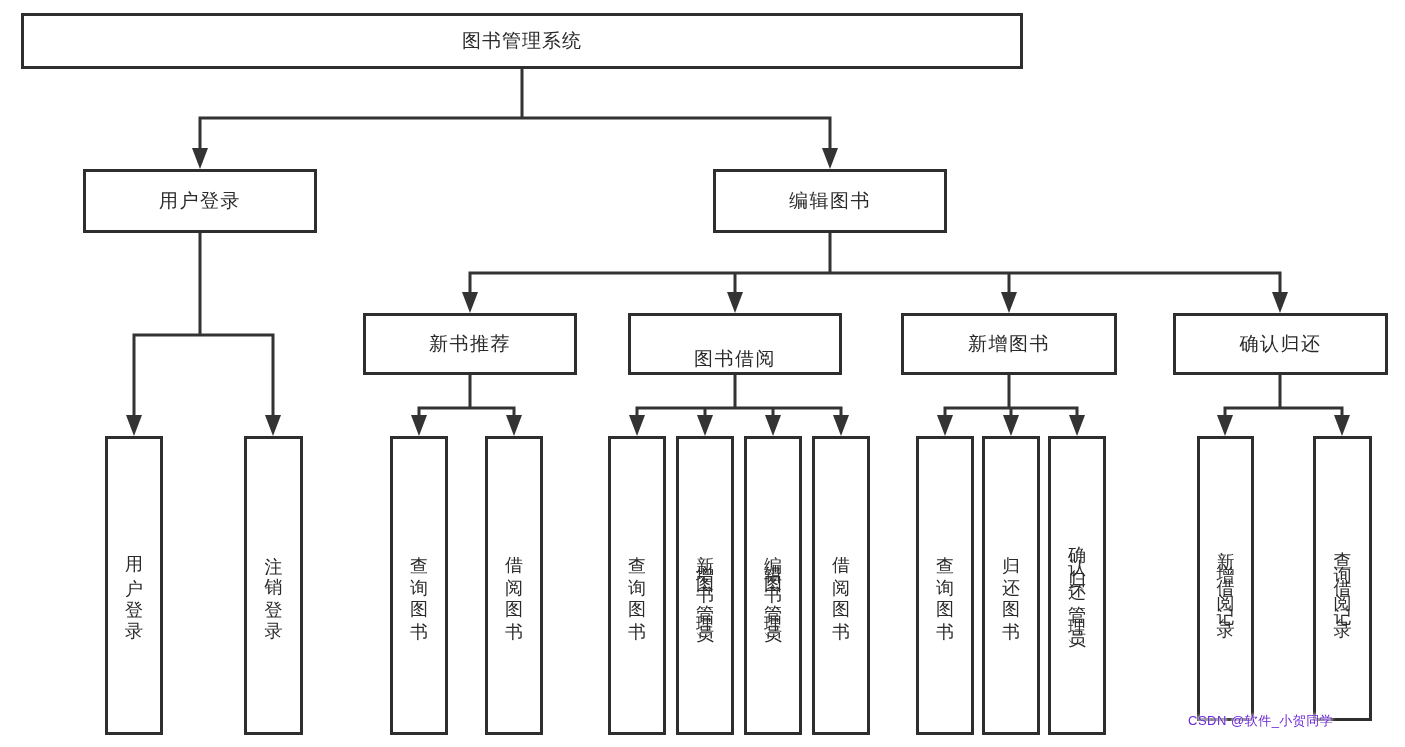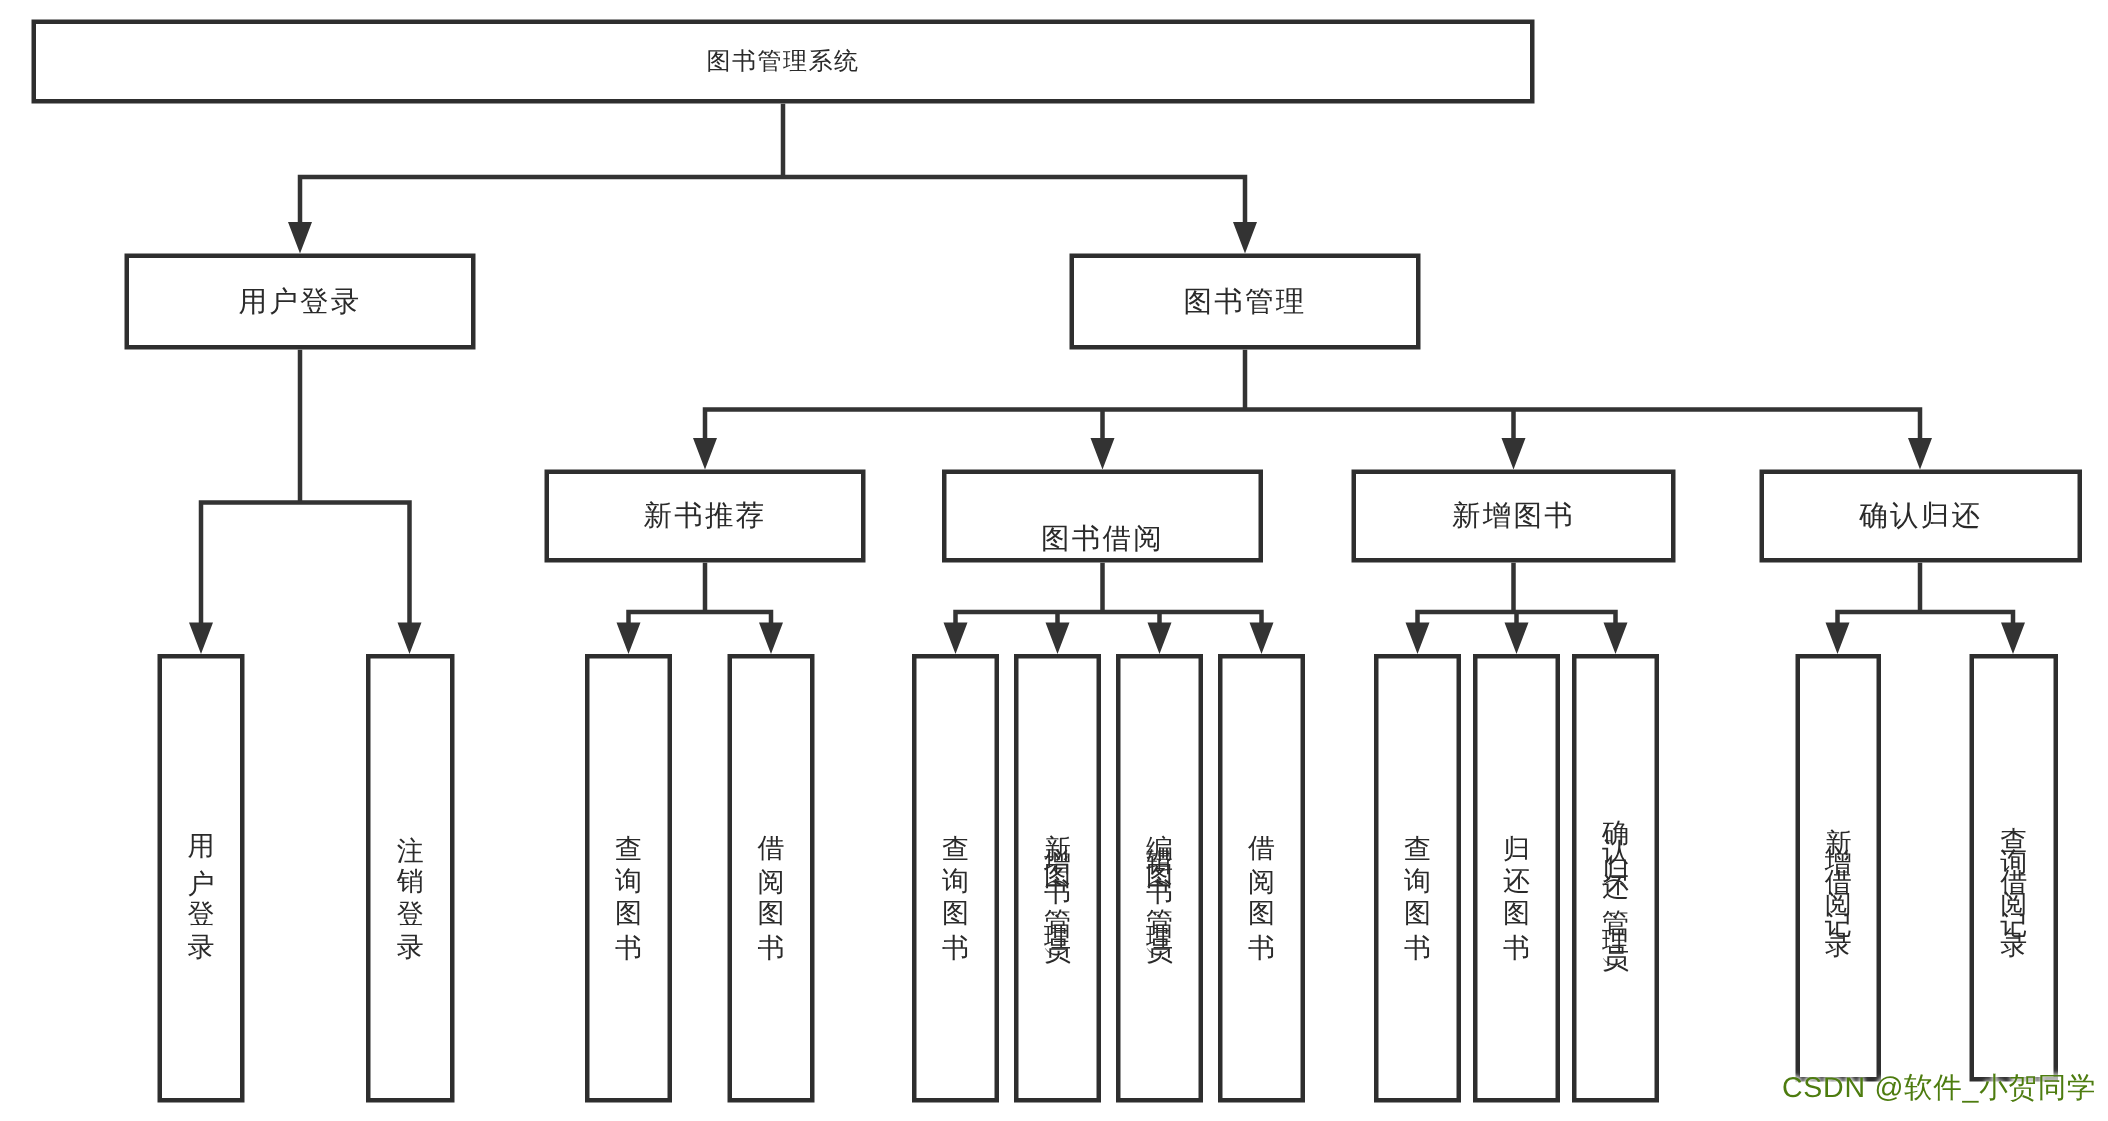--- a/index.html
+++ b/index.html
@@ -15,37 +15,37 @@
   .node{
     position:absolute;
     box-sizing:border-box;
     border:3px solid #2e2e2e;
     background:#ffffff;
     display:flex;align-items:center;justify-content:center;
   }
   .h-node span{
     font-size:19px;letter-spacing:1.5px;white-space:nowrap;color:#2a2a2a;
   }
-  .root-node span{font-size:16px;letter-spacing:1px;}
+  .root-node span{font-size:19px;letter-spacing:1px;}
   .v-node span{
     writing-mode:vertical-rl;
     text-orientation:mixed;
     font-size:18px;
     color:#2a2a2a;
     line-height:1;
   }
   .ls4 span{letter-spacing:22px;}
   .ls6 span{letter-spacing:14px;}
   .ls8 span{letter-spacing:12px;}
   .ls9 span{letter-spacing:10px;}
   .watermark{
     position:absolute;
     left:1188px;top:712px;
-    font-size:19px;
-    color:#4d7c0f;
+    font-size:13px;
+    color:#6d28d9;
     letter-spacing:0.5px;
     white-space:nowrap;
     text-shadow:0 0 3px #ffffff,0 0 3px #ffffff,0 0 5px #ffffff;
     z-index:10;
   }
 </style>
 </head>
 <body>
 
 <div class="canvas">
@@ -73,21 +73,21 @@
   </svg>
 
   <div class="node h-node root-node" style="left:21px;top:13px;width:1002px;height:56px;">
     <span>图书管理系统</span>
   </div>
 
   <div class="node h-node" style="left:83px;top:169px;width:234px;height:64px;">
     <span>用户登录</span>
   </div>
   <div class="node h-node" style="left:713px;top:169px;width:234px;height:64px;">
-    <span>图书管理</span>
+    <span>编辑图书</span>
   </div>
 
   <div class="node h-node" style="left:363px;top:313px;width:214px;height:62px;font-family:Liberation Serif, serif;">
     <span>新书推荐</span>
   </div>
   <div class="node h-node" style="left:628px;top:313px;width:214px;height:62px;align-items:flex-end;">
     <span>图书借阅</span>
   </div>
   <div class="node h-node" style="left:901px;top:313px;width:216px;height:62px;">
     <span>新增图书</span>

